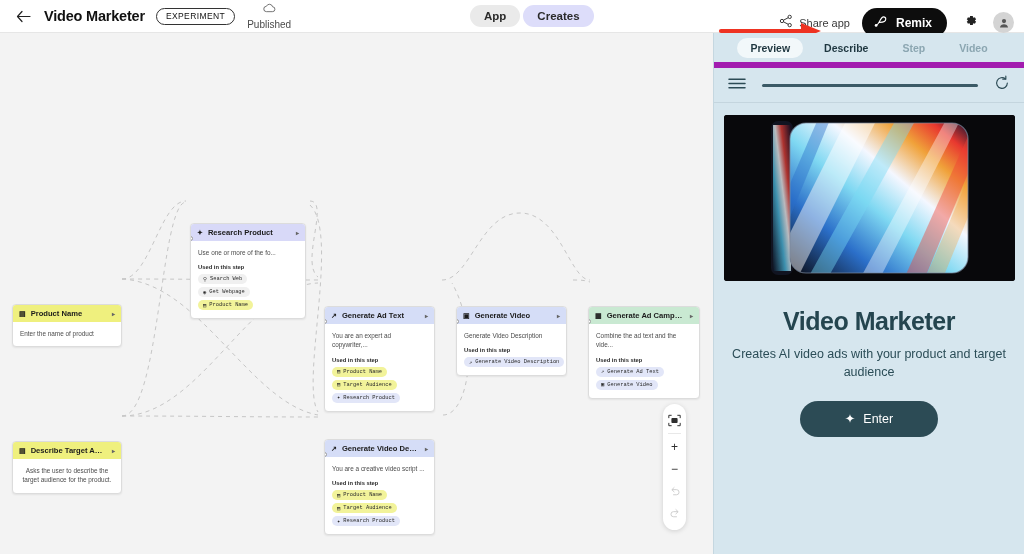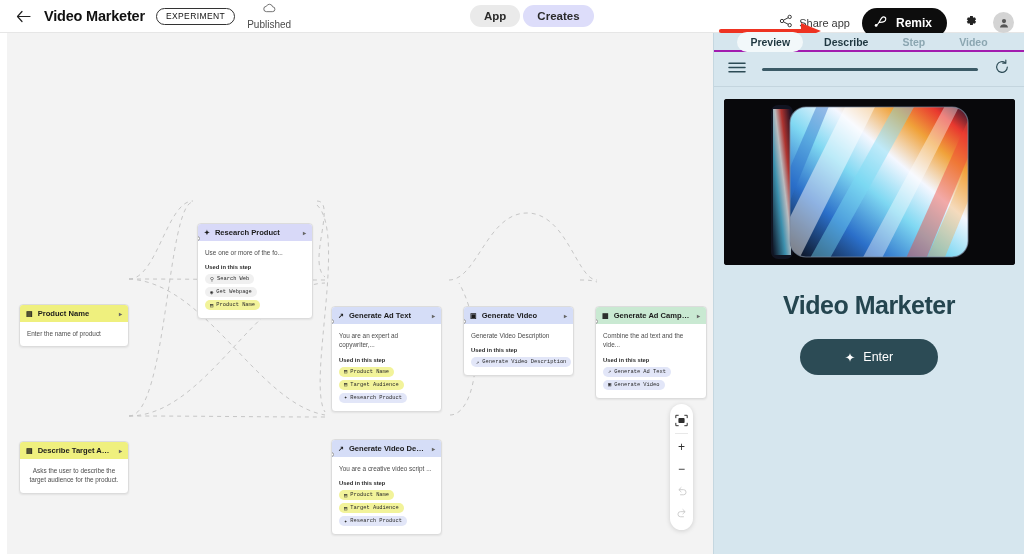--- a/index.html
+++ b/index.html
@@ -68,21 +68,20 @@
   }
   
   .annot { position: absolute; left: -70px; top: 7px; width: 120px; height: 20px; pointer-events: none; }
 
   
   .canvas {
     position: absolute; top: 33px; left: 0;
     width: 713px; height: 521px;
     background: #f3f3f3;
     overflow: hidden;
-    margin-left: 7px;
   }
   .edges { position: absolute; inset: 0; }
 
   
   .node {
     position: absolute;
     background: #fff;
     border-radius: 4px;
     border: 1px solid #dcdcdc;
     box-shadow: 0 1px 2px rgba(0,0,0,.07);
@@ -136,22 +135,22 @@
   .fab-btn.dim { color: #c9c9c9; }
 
   
   .preview {
     position: absolute; top: 33px; left: 713px;
     width: 311px; height: 521px;
     background: #d6e6ee;
     border-left: 1px solid #c5d7e0;
   }
   .pv-tabs {
-    height: 19px; display: flex; align-items: center; justify-content: center; gap: 8px;
-    border-bottom: 2px solid #a21caf;
+    height: 35px; display: flex; align-items: center; justify-content: center; gap: 8px;
+    border-bottom: 6px solid #a21caf;
   }
   .pv-tab {
     padding: 4px 13px; border-radius: 12px;
     font-size: 10.5px; font-weight: bold; color: #1f3740; cursor: pointer;
   }
   .pv-tab.active { background: #f2f8fa; }
   .pv-tab.muted { color: #8ba6b1; }
   .pv-bar {
     height: 35px; display: flex; align-items: center;
     padding: 0 14px; gap: 10px;
@@ -521,20 +520,21 @@
               <path d="M130 175 L230 -10 L244 -10 L150 175 Z" fill="#ffffff" opacity="0.45"></path>
               <path d="M175 175 L258 -10 L272 -10 L196 175 Z" fill="#ef4136" opacity="0.5"></path>
               <path d="M196 175 L276 -10 L290 -10 L214 175 Z" fill="#f6a23c" opacity="0.4"></path>
               <path d="M20 175 L100 -10 L112 -10 L36 175 Z" fill="#2b6fc9" opacity="0.5"></path>
             </g>
           </g>
           <rect x="66" y="8" width="178" height="150" rx="16" fill="none" stroke="#7b8aa0" stroke-width="1.2" opacity="0.7"></rect>
         </svg>
       </div>
       <div class="pv-title">Video Marketer</div>
+      <div class="pv-sub">Creates AI video ads with your product and target audience</div>
       <div class="pv-start">
         <span>✦</span>
         <span>Enter</span>
       </div>
     </div>
   </div>
 
 </div>
 
 </body></html>

